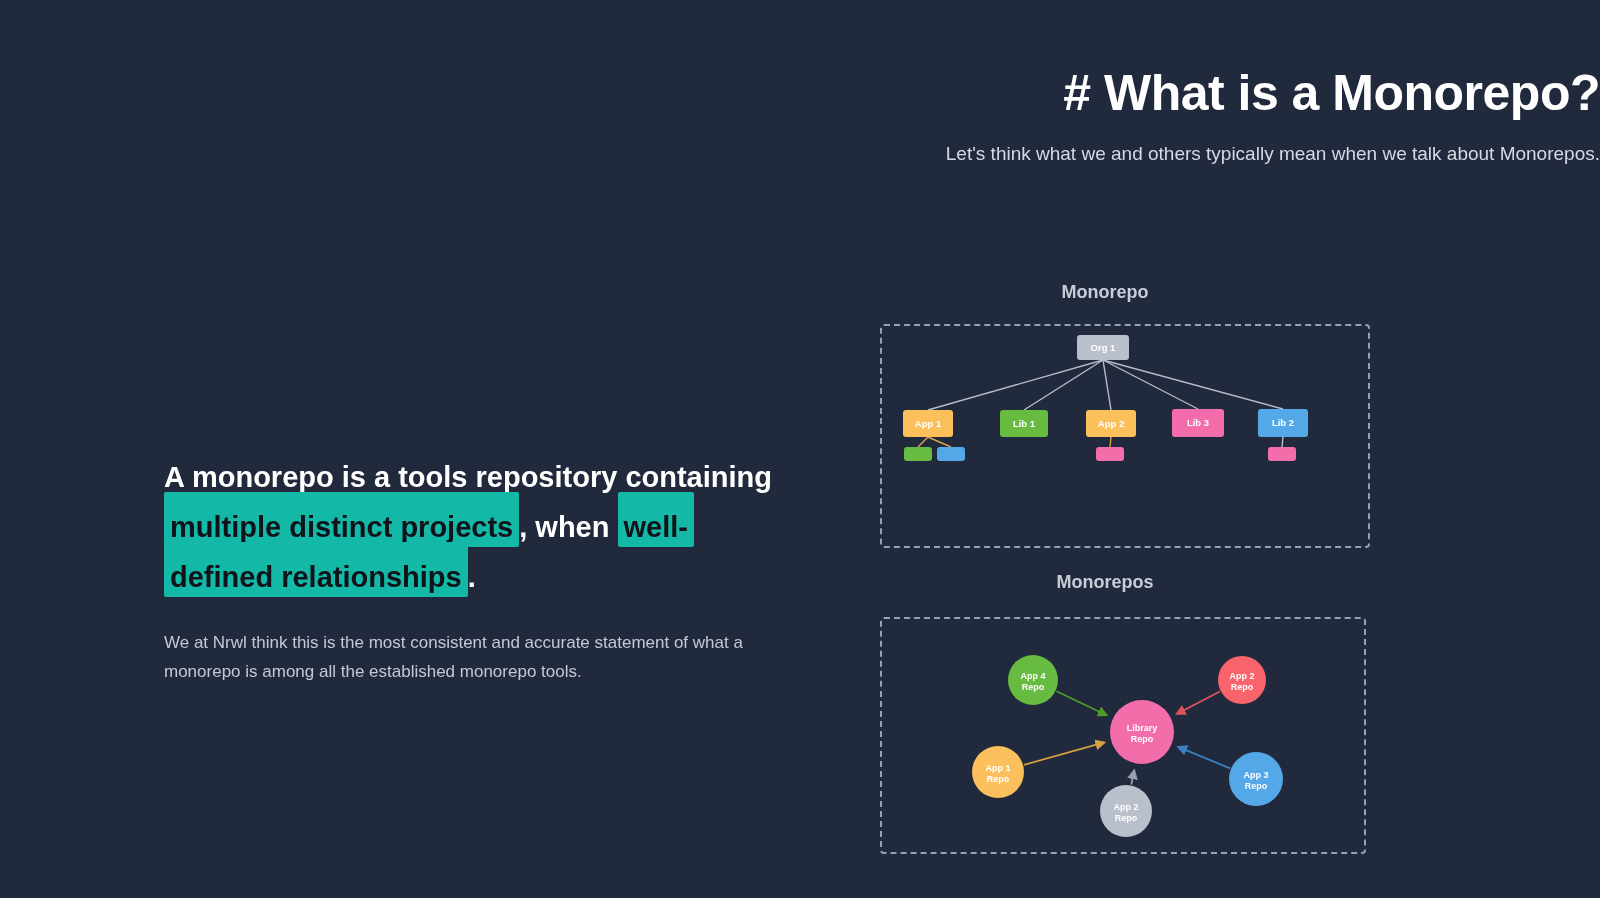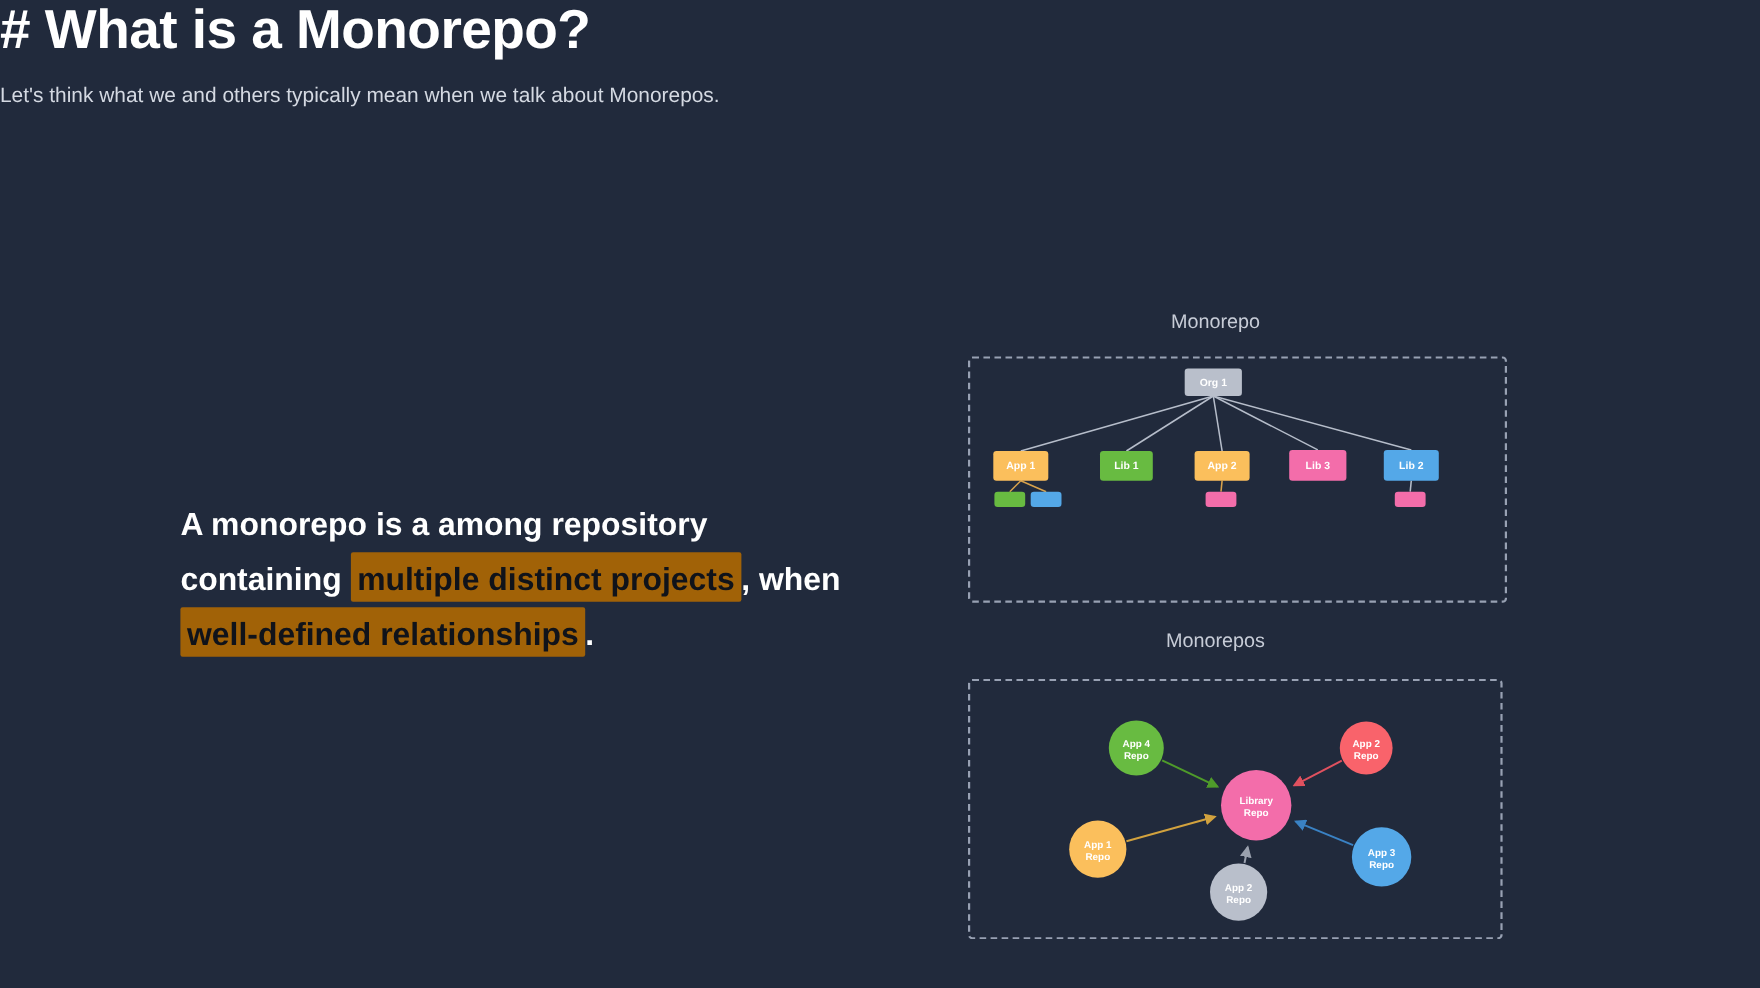--- a/index.html
+++ b/index.html
@@ -14,21 +14,22 @@
     background: #212a3c;
     font-family: "Liberation Sans", sans-serif;
     color: #ffffff;
     position: relative;
   }
 
   
   #page-header {
     position: absolute;
     top: 0; left: 0; right: 0;
-    text-align: left;
+    text-align: right;
+    padding-top: 66px;
   }
   #slide-title {
     font-size: 50px;
     font-weight: bold;
     letter-spacing: -0.5px;
     color: #ffffff;
     line-height: 1.1;
   }
   #slide-subtitle {
     margin-top: 22px;
@@ -44,23 +45,23 @@
     top: 452px;
     width: 620px;
   }
   #statement {
     font-size: 29px;
     font-weight: bold;
     line-height: 50px;
     color: #ffffff;
   }
   .hl {
-    background: #a16207;
+    background: #14b8a6;
     color: #10131a;
-    padding: 9px 6px 4px 6px;
+    padding: 19px 6px 4px 6px;
     border-radius: 2px;
     box-decoration-break: clone;
     -webkit-box-decoration-break: clone;
   }
   #statement-note {
     margin-top: 26px;
     font-size: 17px;
     line-height: 29px;
     color: #c3c9d4;
     font-weight: 400;
@@ -68,21 +69,21 @@
   }
 
   
   .diagram-panel { position: absolute; }
   .diagram-caption {
     position: absolute;
     width: 100%;
     text-align: center;
     font-size: 18px;
     color: #c7ccd7;
-    font-weight: 400;
+    font-weight: 700;
   }
   .dashed-box {
     position: absolute;
     border: 2px dashed #98a1b3;
     border-radius: 4px;
   }
 
   #monorepo-panel { left: 860px; top: 278px; width: 520px; height: 275px; }
   #monorepo-caption { top: 4px; left: 0; width: 490px; }
   #monorepo-frame { left: 20px; top: 46px; width: 490px; height: 224px; }
@@ -112,22 +113,23 @@
 </head>
 <body>
 
 <div id="page-header">
   <div id="slide-title"># What is a Monorepo?</div>
   <div id="slide-subtitle">Let's think what we and others typically mean when we talk about Monorepos.</div>
 </div>
 
 <div id="left-column">
   <div id="statement">
-    <span>A monorepo is a among repository containing </span><span class="hl">multiple distinct projects</span><span>, when </span><span class="hl">well-defined relationships</span><span>.</span>
+    <span>A monorepo is a tools repository containing </span><span class="hl">multiple distinct projects</span><span>, when </span><span class="hl">well-defined relationships</span><span>.</span>
   </div>
+  <div id="statement-note">We at Nrwl think this is the most consistent and accurate statement of what a monorepo is among all the established monorepo tools.</div>
 </div>
 
 <div id="monorepo-panel" class="diagram-panel">
   <div id="monorepo-caption" class="diagram-caption">Monorepo</div>
   <div id="monorepo-frame" class="dashed-box"></div>
   <svg class="diagram-svg" id="monorepo-svg" width="520" height="275">
       <line x1="243" y1="82" x2="68" y2="132" stroke="#b6bdca" stroke-width="1.4"></line>
       <line x1="243" y1="82" x2="164" y2="132" stroke="#b6bdca" stroke-width="1.4"></line>
       <line x1="243" y1="82" x2="251" y2="132" stroke="#b6bdca" stroke-width="1.4"></line>
       <line x1="243" y1="82" x2="338" y2="131" stroke="#b6bdca" stroke-width="1.4"></line>

